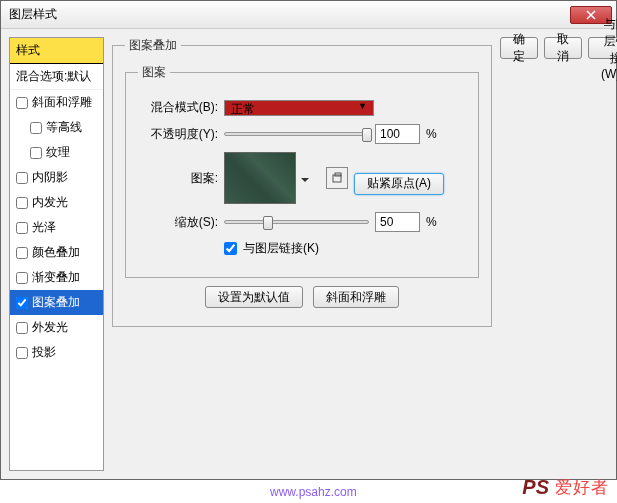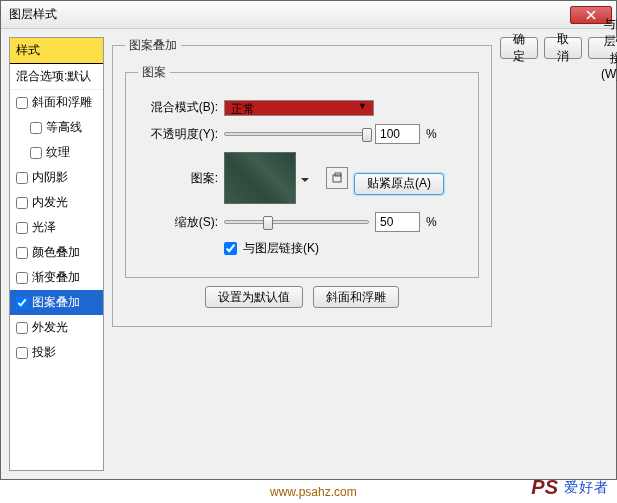--- a/index.html
+++ b/index.html
@@ -33,22 +33,22 @@
 .win-btn { height: 22px; padding: 0 12px; border: 1px solid #888; background: linear-gradient(#fafafa,#e4e4e4); border-radius: 3px; cursor: pointer; display:inline-flex; align-items:center; justify-content:center; }
 .win-btn.highlight { border: 1px solid #3da0e0; box-shadow: 0 0 2px #5db0f0; margin-top: 11px; }
 .btn-row { display: flex; gap: 10px; justify-content: center; margin-top: 6px; }
 .right-panel { width: 108px; display: flex; flex-direction: row; align-items: stretch; gap: 6px; }
 .right-panel .win-btn { width: 100%; justify-content: center; }
 .preview-check { display: flex; align-items: flex-end; justify-content: center; gap: 4px; margin: 6px 0; }
 .preview-box { width: 76px; height: 76px; border: 1px solid #999; background: #e8e8e8; display: flex; align-items: center; justify-content: center; margin: 0 auto; }
 .preview-inner { width: 44px; height: 44px; background: linear-gradient(45deg,#3a5a4a,#2d4a3d 40%,#3d5d4d 60%,#2a4738); }
 .watermark { position: absolute; bottom: 4px; right: 8px; display: flex; align-items: center; gap: 6px; }
 .ps-logo { font-weight: bold; font-style: italic; font-size: 20px; color: #7f1d1d; }
-.wm-text { font-size: 14px; color: #1d4ed8; font-weight: 300; letter-spacing: 1px; }
-.wm-url { position: absolute; bottom: 4px; left: 270px; color: #a16207; font-size: 12px; }
+.wm-text { font-size: 17px; color: #ef4444; font-weight: 300; letter-spacing: 1px; }
+.wm-url { position: absolute; bottom: 4px; left: 270px; color: #8b5cf6; font-size: 12px; }
 </style>
 </head>
 <body>
 
 <div class="window">
   <div class="titlebar">
     <span>图层样式</span>
     <div class="close-btn">
       <svg width="10" height="10" viewBox="0 0 10 10">
           <path d="M1 1 L9 9 M9 1 L1 9" stroke="#fff" stroke-width="1.5"></path>

